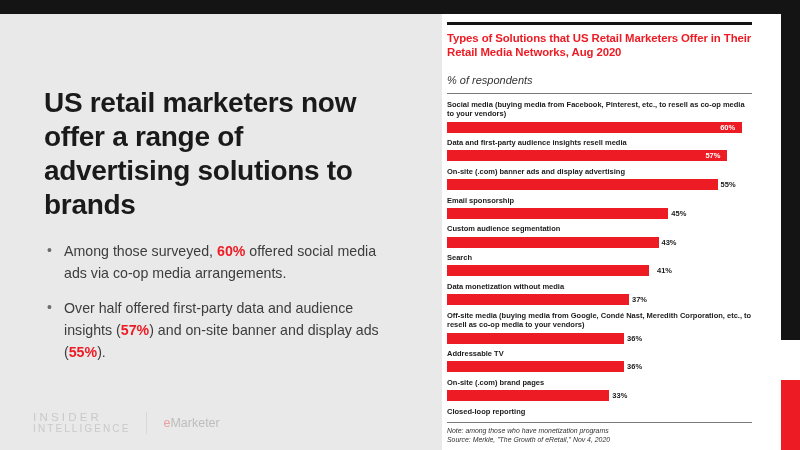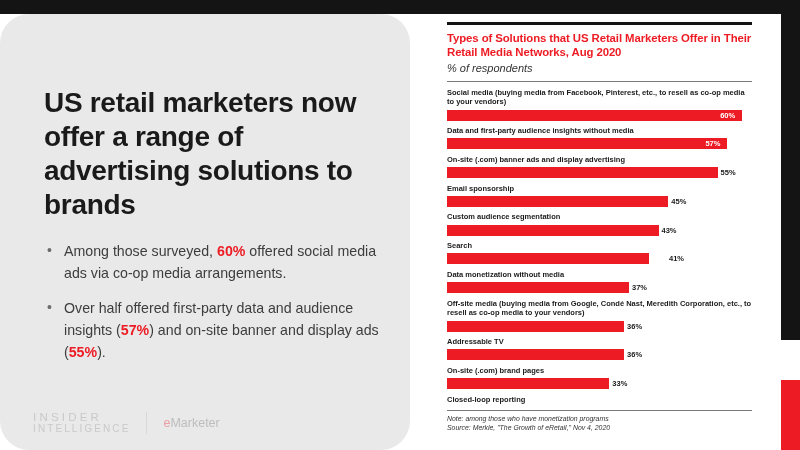--- a/index.html
+++ b/index.html
@@ -20,23 +20,22 @@
     position: absolute; right: 0; top: 0; width: 19px; height: 340px;
     background: #141414;
   }
   .right-accent {
     position: absolute; right: 0; top: 380px; width: 19px; height: 70px;
     background: #ED1C24;
   }
 
   
   .left-panel {
-    position: absolute; left: 0; top: 14px; width: 410px; height: 436px;
+    position: absolute; left: 0; top: 14px; width: 442px; height: 436px;
     background: #e9e9e9;
-    border-radius: 29px;
   }
   .headline {
     position: absolute; left: 44px; top: 72px; width: 340px;
     font-size: 28px; font-weight: bold; line-height: 1.22;
     color: #1a1a1a; letter-spacing: -0.3px;
   }
   .bullets {
     position: absolute; left: 44px; top: 226px; width: 345px;
   }
   .bullet {
@@ -67,21 +66,21 @@
   
   .chart-panel {
     position: absolute; left: 447px; top: 22px; width: 305px;
   }
   .rule-top { height: 2.5px; background: #141414; margin-bottom: 6px; }
   .chart-title {
     font-size: 11.4px; font-weight: bold; color: #ED1C24;
     line-height: 1.28; letter-spacing: -0.1px;
   }
   .chart-sub {
-    font-size: 11px; font-style: italic; color: #333; margin-top: 2px;
+    font-size: 11px; font-style: italic; color: #333; margin-top: 14px;
   }
   .rule-mid { height: 1px; background: #7a7a7a; margin-top: 7px; margin-bottom: 6px; }
 
   .bar-group { margin-bottom: 5.5px; }
   .bar-label {
     font-size: 7.5px; font-weight: bold; color: #1a1a1a;
     line-height: 1.3; margin-bottom: 2.5px;
   }
   .bar-row { position: relative; height: 11px; }
   .bar {
@@ -138,21 +137,21 @@
 
     <div id="bars">
         <div class="bar-group">
           <div class="bar-label">Social media (buying media from Facebook, Pinterest, etc., to resell as co-op media to your vendors)</div>
           <div class="bar-row">
             <div class="bar" style="width: 295.161px; background: rgb(237, 28, 36);"></div>
             <div class="bar-val inside" style="left: 273.161px;">60%</div>
           </div>
         </div>
         <div class="bar-group">
-          <div class="bar-label">Data and first-party audience insights without media</div>
+          <div class="bar-label">Data and first-party audience insights resell media</div>
           <div class="bar-row">
             <div class="bar" style="width: 280.403px; background: rgb(237, 28, 36);"></div>
             <div class="bar-val inside" style="left: 258.403px;">57%</div>
           </div>
         </div>
         <div class="bar-group">
           <div class="bar-label">On-site (.com) banner ads and display advertising</div>
           <div class="bar-row">
             <div class="bar" style="width: 270.565px; background: rgb(237, 28, 36);"></div>
             <div class="bar-val outside" style="left: 273.565px;">55%</div>
@@ -169,21 +168,21 @@
           <div class="bar-label">Custom audience segmentation</div>
           <div class="bar-row">
             <div class="bar" style="width: 211.532px; background: rgb(237, 28, 36);"></div>
             <div class="bar-val outside" style="left: 214.532px;">43%</div>
           </div>
         </div>
         <div class="bar-group">
           <div class="bar-label">Search</div>
           <div class="bar-row">
             <div class="bar" style="width: 201.694px; background: rgb(237, 28, 36);"></div>
-            <div class="bar-val outside" style="left: 222px;">41%</div>
+            <div class="bar-val outside" style="left: 210px;">41%</div>
           </div>
         </div>
         <div class="bar-group">
           <div class="bar-label">Data monetization without media</div>
           <div class="bar-row">
             <div class="bar" style="width: 182.016px; background: rgb(237, 28, 36);"></div>
             <div class="bar-val outside" style="left: 185.016px; text-align: center;">37%</div>
           </div>
         </div>
         <div class="bar-group">

